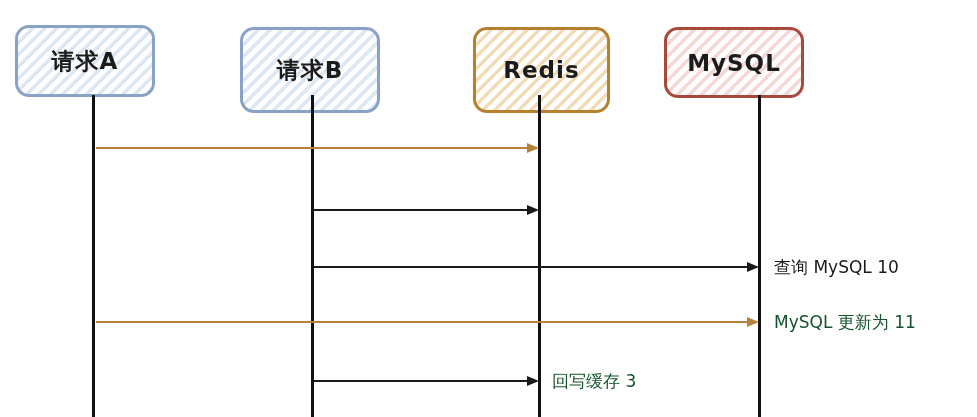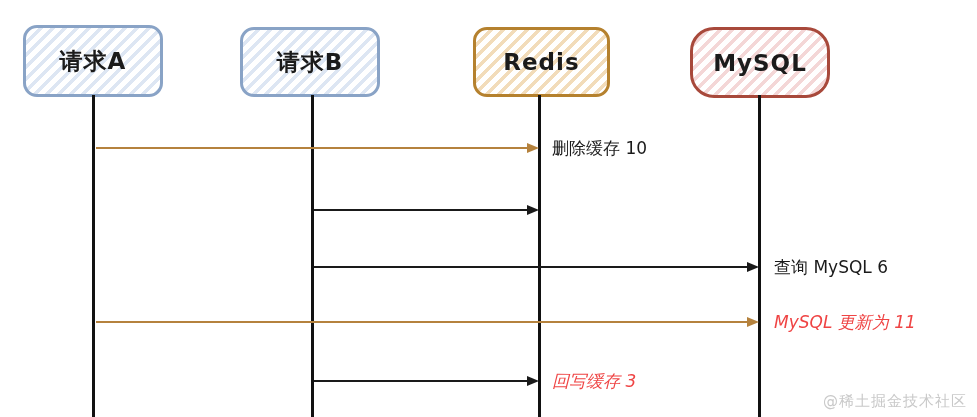--- a/index.html
+++ b/index.html
@@ -5,43 +5,43 @@
   html,body{margin:0;padding:0;}
   body{
     width:977px;height:417px;position:relative;background:#ffffff;
     font-family:"DejaVu Sans","Liberation Sans",sans-serif;
     overflow:hidden;
   }
   .stage{position:absolute;inset:0;}
 
   
   .actor{
-    position:absolute;height:70px;width:140px;
+    position:absolute;height:86px;width:140px;
     border-radius:14px;
     display:flex;align-items:center;justify-content:center;
     font-size:23px;font-weight:bold;color:#1b1b1b;
     letter-spacing:1px;
     box-sizing:border-box;
   }
   .actor-blue{
     border:3px solid #89a3c6;
     background:repeating-linear-gradient(135deg,#dde6f3 0 4px,#ffffff 4px 8.5px);
   }
   .actor-redis{
     border:3px solid #b5812e;
     background:repeating-linear-gradient(135deg,#f2dcba 0 4px,#ffffff 4px 8.5px);
   }
   .actor-mysql{
     border:3px solid #a8493b;
     background:repeating-linear-gradient(135deg,#f4d7d7 0 4px,#ffffff 4px 8.5px);
   }
-  #actor-a{left:23px;top:25px;width:140px;height:72px;}
+  #actor-a{left:15px;top:25px;width:140px;height:72px;}
   #actor-b{left:240px;top:27px;}
   #actor-redis{left:473px;top:27px;width:137px;}
-  #actor-mysql{left:690px;top:27px;height:71px;border-radius:24px;}
+  #actor-mysql{left:664px;top:27px;height:71px;}
 
   
   .lifeline{position:absolute;top:95px;height:322px;width:3px;background:#111111;}
   #life-a{left:92px;}
   #life-b{left:311px;}
   #life-redis{left:538px;}
   #life-mysql{left:758px;}
 
   
   .msg-line{position:absolute;height:2px;}
@@ -51,21 +51,21 @@
     position:absolute;width:0;height:0;
     border-top:5px solid transparent;border-bottom:5px solid transparent;
   }
   .arrow-head.black{border-left:12px solid #1a1a1a;}
   .arrow-head.orange{border-left:12px solid #b5823d;}
 
   .msg-label{
     position:absolute;font-size:17px;line-height:24px;color:#1a1a1a;
     white-space:nowrap;
   }
-  .msg-label.orange{color:#ef4444;font-style:italic;}
+  .msg-label.orange{color:#14532d;}
 
   #msg1-line{left:96px;top:147px;width:432px;}
   #msg1-head{left:527px;top:143px;}
   #msg1-label{left:552px;top:136px;}
 
   #msg2-line{left:314px;top:209px;width:214px;}
   #msg2-head{left:527px;top:205px;}
   #msg2-label{left:552px;top:198px;}
 
   #msg3-line{left:314px;top:266px;width:434px;}
@@ -103,32 +103,30 @@
     <span>MySQL</span>
   </div>
 
   <div id="life-a" class="lifeline"></div>
   <div id="life-b" class="lifeline"></div>
   <div id="life-redis" class="lifeline"></div>
   <div id="life-mysql" class="lifeline"></div>
 
   <div id="msg1-line" class="msg-line orange"></div>
   <div id="msg1-head" class="arrow-head orange"></div>
-  <span id="msg1-label" class="msg-label">删除缓存 10</span>
 
   <div id="msg2-line" class="msg-line black"></div>
   <div id="msg2-head" class="arrow-head black"></div>
 
   <div id="msg3-line" class="msg-line black"></div>
   <div id="msg3-head" class="arrow-head black"></div>
-  <span id="msg3-label" class="msg-label">查询 MySQL 6</span>
+  <span id="msg3-label" class="msg-label">查询 MySQL 10</span>
 
   <div id="msg4-line" class="msg-line orange"></div>
   <div id="msg4-head" class="arrow-head orange"></div>
   <span id="msg4-label" class="msg-label orange">MySQL 更新为 11</span>
 
   <div id="msg5-line" class="msg-line black"></div>
   <div id="msg5-head" class="arrow-head black"></div>
   <span id="msg5-label" class="msg-label orange">回写缓存 3</span>
 
-  <span class="watermark">@稀土掘金技术社区</span>
 
 </div>
 
 </body></html>

